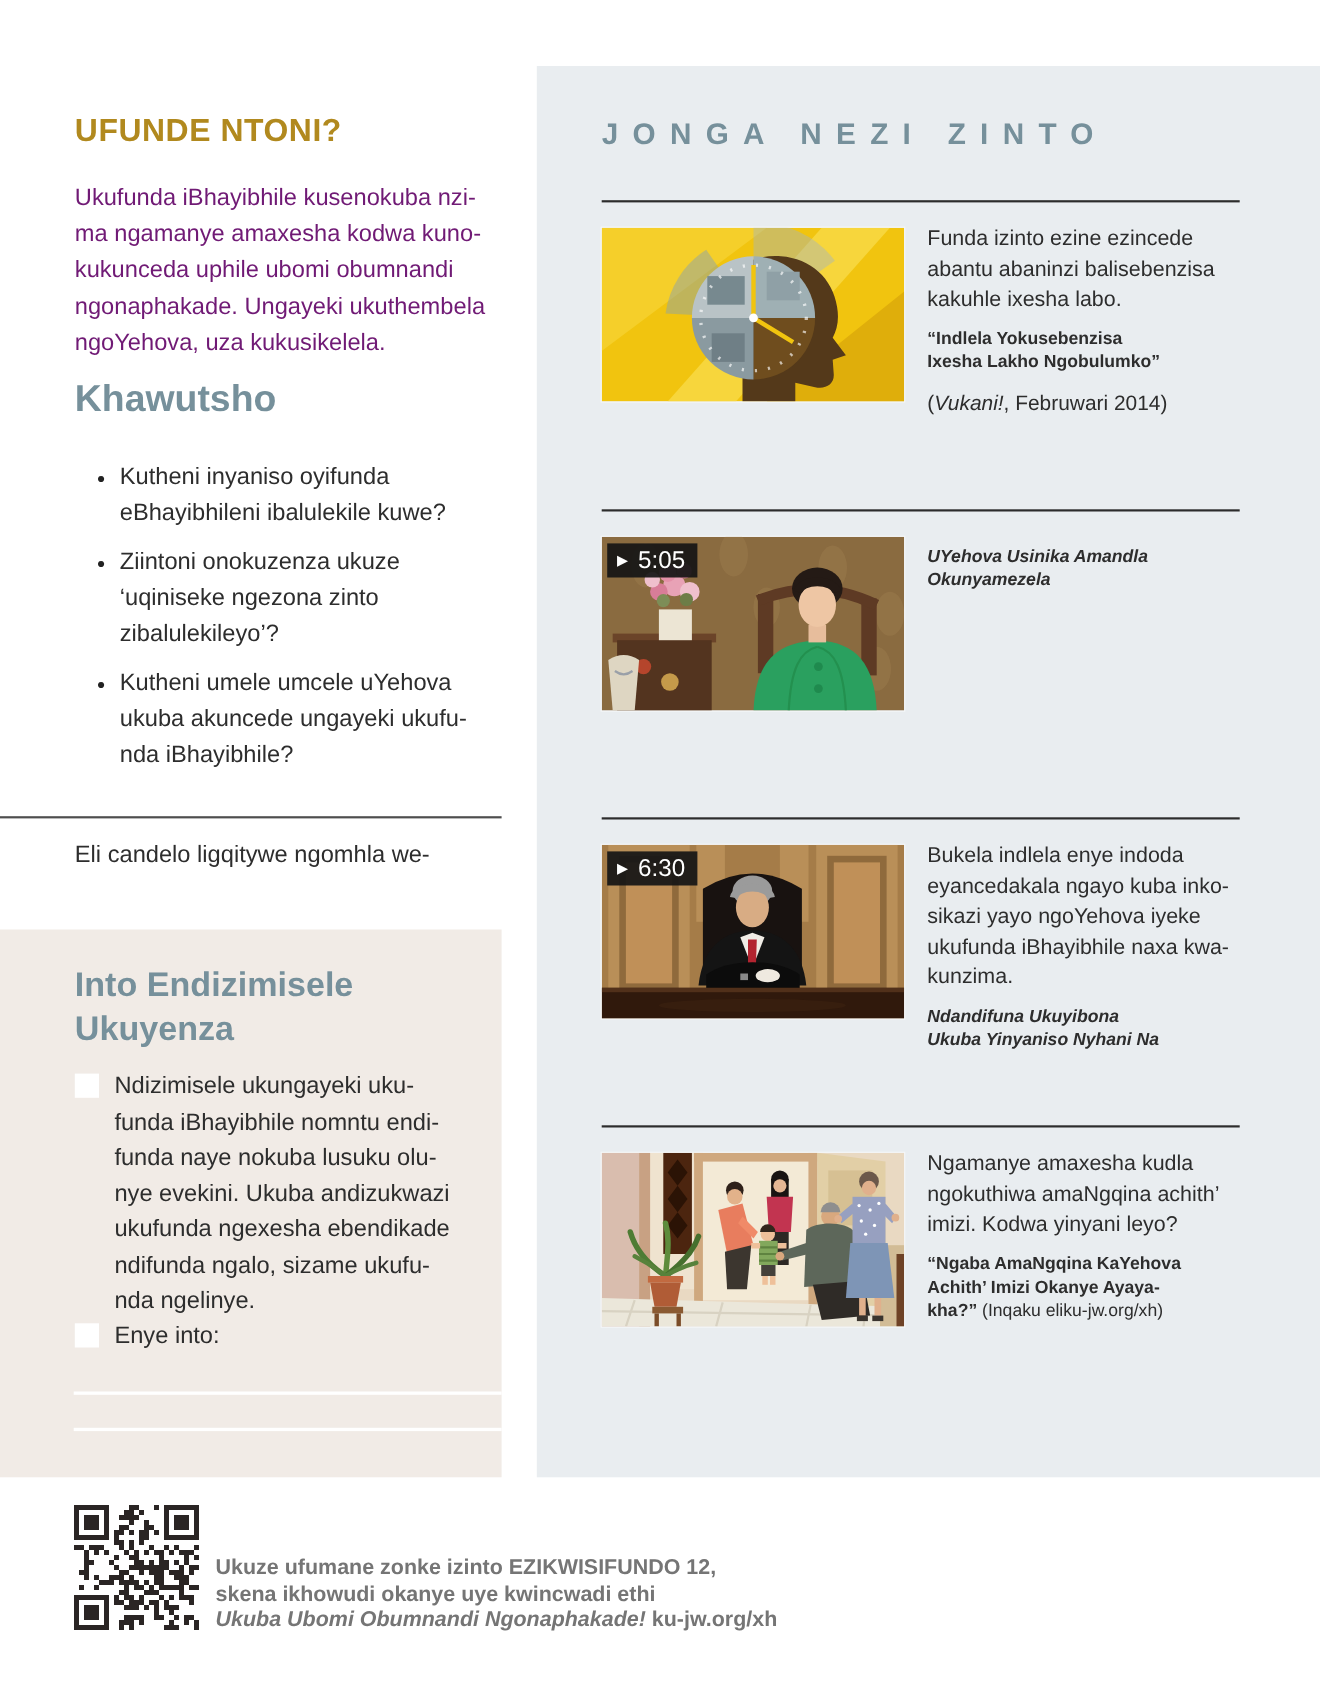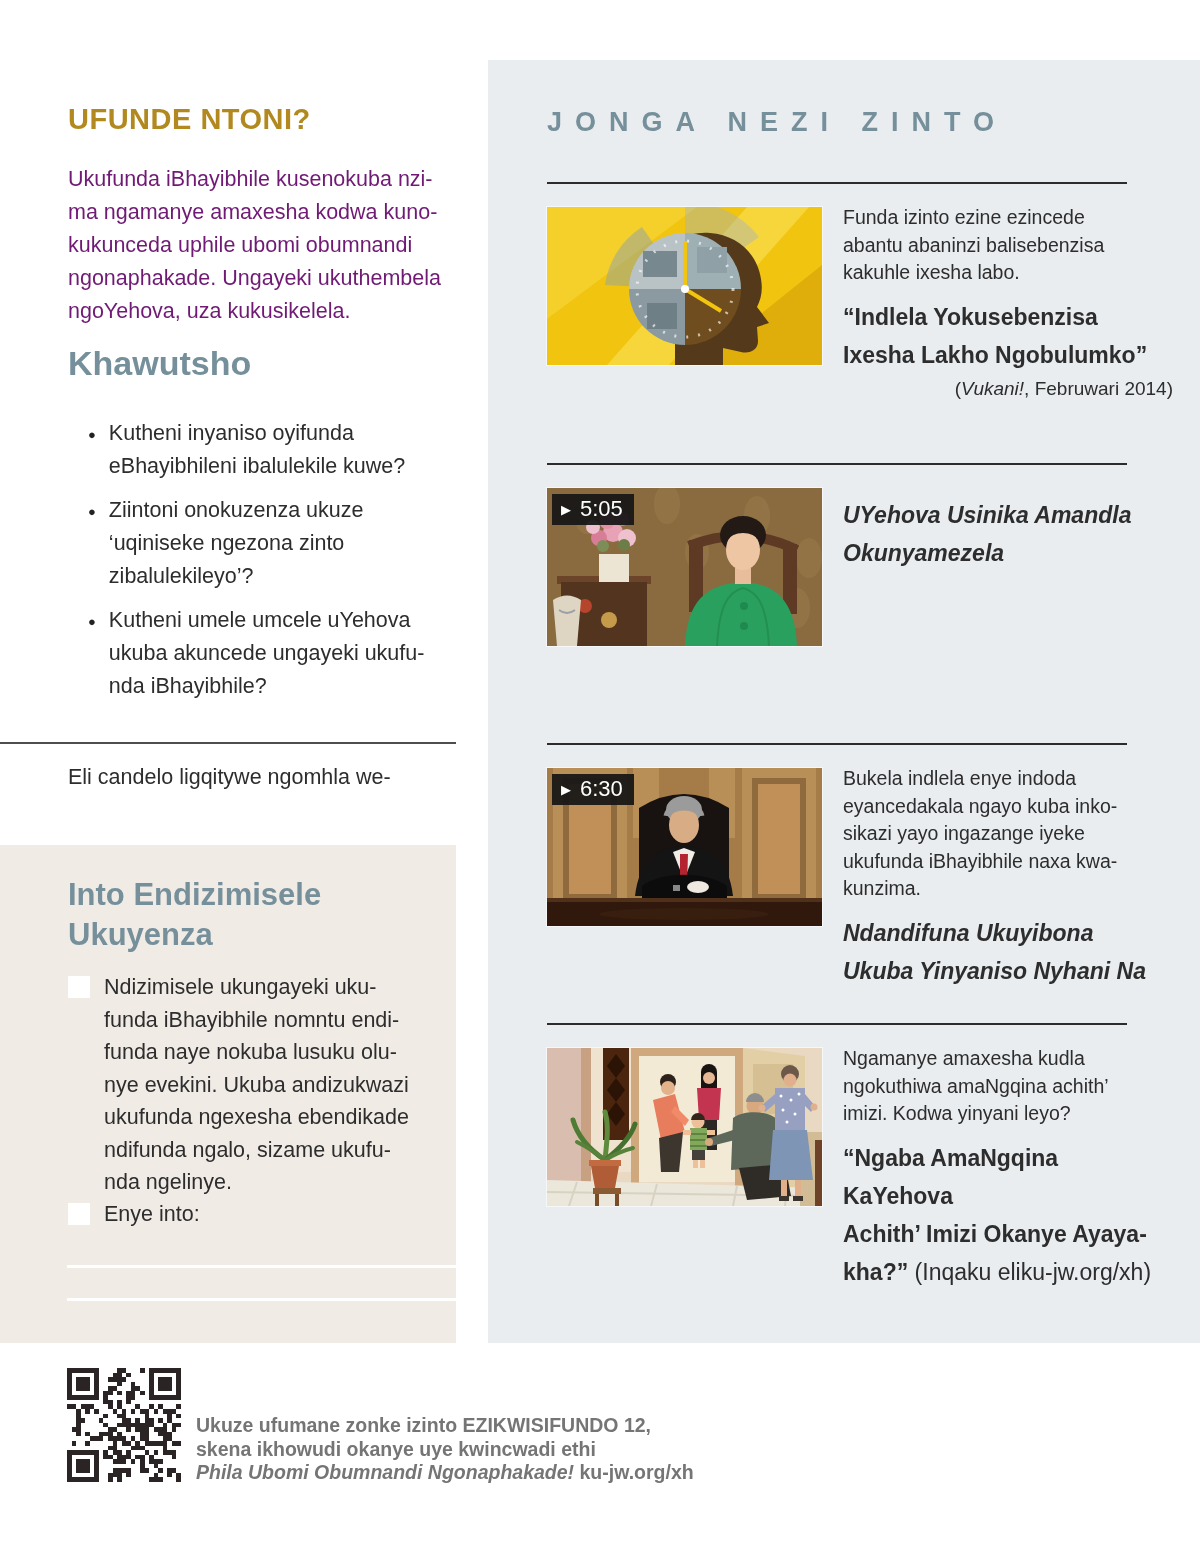--- a/index.html
+++ b/index.html
@@ -38,23 +38,23 @@
   .thumb{position:absolute;left:59px;width:275px;height:158px;outline:1px solid rgba(255,255,255,.55);}
   .t1{top:147px;} .t2{top:428px;} .t3{top:708px;} .t4{top:988px;}
   .thumb svg{display:block;width:275px;height:158px;}
   .badge{position:absolute;top:6px;left:5px;background:rgba(22,22,22,.93);color:#fff;
          display:flex;align-items:center;gap:9px;padding:2px 11px 3px 9px;}
   .badge .play{font-size:13px;line-height:1;}
   .badge .time{font-size:22px;line-height:26px;}
   .mtxt{position:absolute;left:355px;width:330px;}
   .x1{top:144px;} .x2{top:425px;} .x3{top:705px;} .x4{top:985px;}
   .mdesc{font-size:19.5px;line-height:27.5px;color:#2d2d2d;}
-  .mtitle{font-size:23px;line-height:38px;font-weight:bold;margin-top:11px;}
+  .mtitle{font-size:16px;line-height:21px;font-weight:bold;margin-top:11px;}
   .t-ital{font-style:italic;}
-  .msource{font-size:19px;line-height:27px;margin-top:1px;text-align:right;}
+  .msource{font-size:19px;line-height:27px;margin-top:14px;}
   .msource .ital{font-style:italic;}
   .inline-src{font-weight:normal;}
 
   
   .qr{position:absolute;left:67px;top:1368px;width:114px;height:114px;}
   .qr svg{display:block;width:114px;height:114px;}
   .footer-text{position:absolute;left:196px;top:1414px;font-size:19.5px;line-height:23.5px;
                color:#757575;font-weight:bold;}
   .footer-text .ital{font-style:italic;}
 </style>
@@ -237,21 +237,21 @@
         <ellipse cx="137" cy="146" rx="85" ry="6" fill="#3a2110" opacity="0.7"></ellipse>
       </svg>
       <div class="badge">
         <span class="play">▶</span>
         <span class="time">6:30</span>
       </div>
     </div>
     <div class="mtxt x3">
       <div class="mdesc pre">Bukela indlela enye indoda
 eyancedakala ngayo kuba inko-
-sikazi yayo ingazange iyeke
+sikazi yayo ngoYehova iyeke
 ukufunda iBhayibhile naxa kwa-
 kunzima.</div>
       <div class="mtitle t-ital pre">Ndandifuna Ukuyibona
 Ukuba Yinyaniso Nyhani Na</div>
     </div>
 
     <div class="thumb t4">
       <svg viewBox="0 0 275 158">
         <rect width="275" height="158" fill="#e9d9c2"></rect>
         <rect x="0" y="0" width="95" height="124" fill="#efe3cf"></rect>
@@ -545,16 +545,16 @@
         <rect x="20" y="2" width="3" height="3" fill="#2a2524"></rect>
         <rect x="0" y="18" width="7" height="7" fill="#2a2524"></rect>
         <rect x="1" y="19" width="5" height="5" fill="#ffffff"></rect>
         <rect x="2" y="20" width="3" height="3" fill="#2a2524"></rect>
       </svg>
   </div>
 
   <div class="footer-text">
     <div>Ukuze ufumane zonke izinto EZIKWISIFUNDO 12,</div>
     <div>skena ikhowudi okanye uye kwincwadi ethi</div>
-    <div><span class="ital">Phila Ubomi Obumnandi Ngonaphakade!</span><span> ku-jw.org/xh</span></div>
+    <div><span class="ital">Ukuba Ubomi Obumnandi Ngonaphakade!</span><span> ku-jw.org/xh</span></div>
   </div>
 
 </div>
 
 </body></html>

